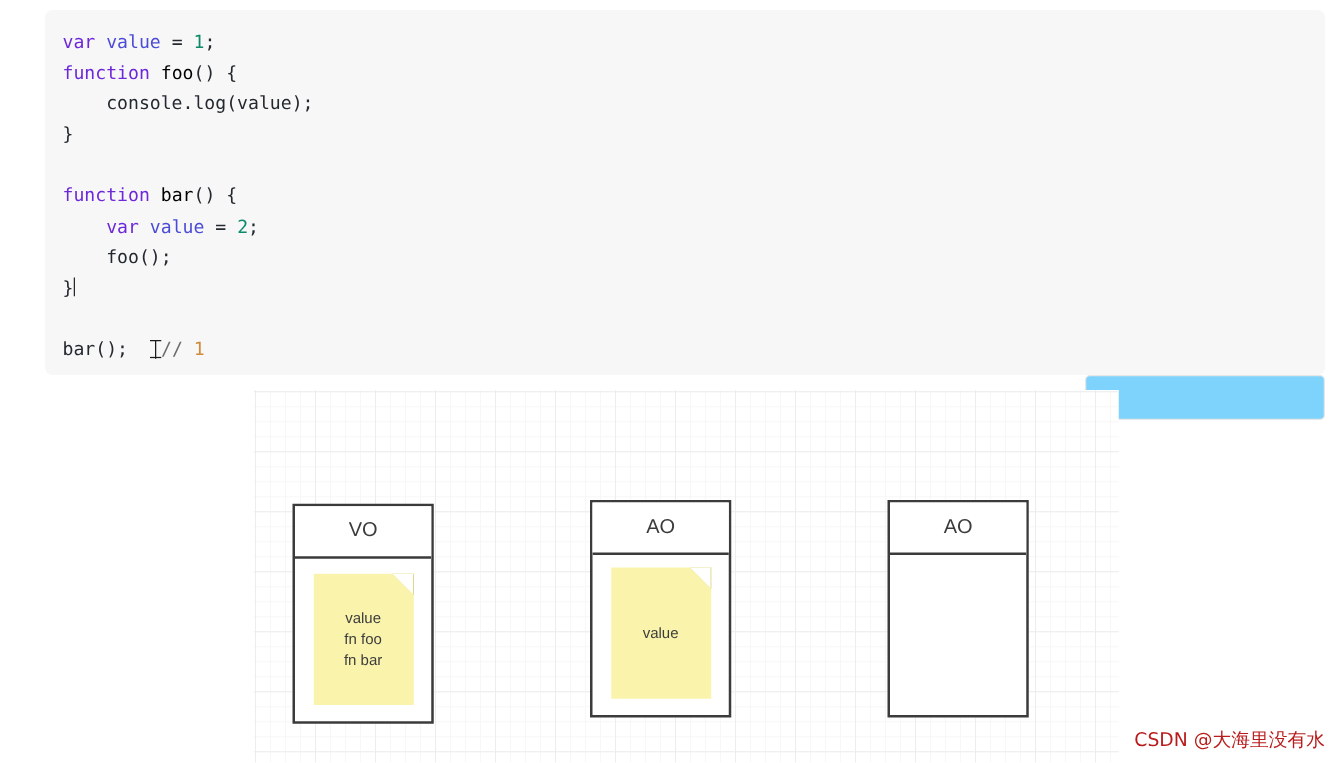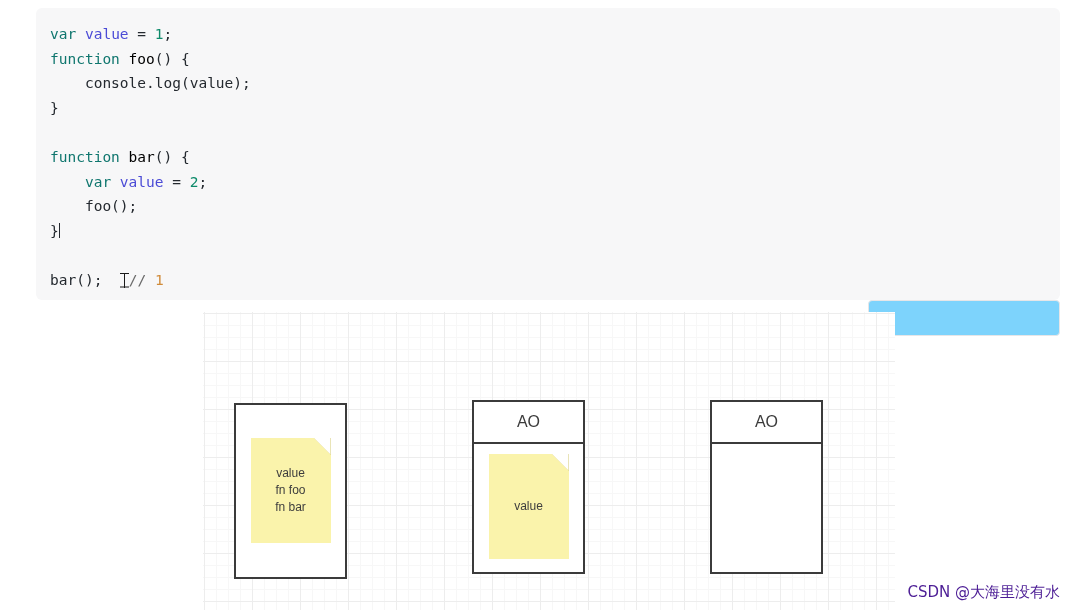--- a/index.html
+++ b/index.html
@@ -30,21 +30,21 @@
   }
   #code-lines {
     font-family: "DejaVu Sans Mono", "Liberation Mono", monospace;
     font-size: 14.5px;
     line-height: 24.6px;
     color: #24292f;
     white-space: pre;
     letter-spacing: 0px;
   }
   .ln { display: block; height: 24.6px; }
-  .tok-kw      { color: #0f766e; }
+  .tok-kw      { color: #6d28d9; }
   .tok-var     { color: #4b4bd6; }
   .tok-fn      { color: #000000; }
   .tok-num     { color: #0d8a6a; }
   .tok-plain   { color: #24292f; }
   .tok-op      { color: #24292f; }
   .tok-comment { color: #6a6a6a; }
   .tok-comment-num { color: #d08b3a; }
 
   .caret {
     display: inline-block;
@@ -180,39 +180,42 @@
 
   #sticky-vo   { height: 105px; margin-top: -2px; }
   #sticky-ao-1 { height: 105px; margin-top: -4px; }
 
   
   #watermark {
     position: absolute;
     right: 8px;
     bottom: 8px;
     font-size: 15px;
-    color: #4c1d95;
+    color: #b91c1c;
     font-family: "DejaVu Sans", sans-serif;
     white-space: nowrap;
   }
 </style>
 </head>
 <body>
 
 <div id="code-block">
   <div id="code-lines"><span class="ln"><span class="tok-kw">var</span><span class="tok-plain"> </span><span class="tok-var">value</span><span class="tok-plain"> </span><span class="tok-op">=</span><span class="tok-plain"> </span><span class="tok-num">1</span><span class="tok-plain">;</span></span><span class="ln"><span class="tok-kw">function</span><span class="tok-plain"> </span><span class="tok-fn">foo</span><span class="tok-plain">() {</span></span><span class="ln"><span class="tok-plain">    console.log(value);</span></span><span class="ln"><span class="tok-plain">}</span></span><span class="ln">​</span><span class="ln"><span class="tok-kw">function</span><span class="tok-plain"> </span><span class="tok-fn">bar</span><span class="tok-plain">() {</span></span><span class="ln"><span class="tok-plain">    </span><span class="tok-kw">var</span><span class="tok-plain"> </span><span class="tok-var">value</span><span class="tok-plain"> </span><span class="tok-op">=</span><span class="tok-plain"> </span><span class="tok-num">2</span><span class="tok-plain">;</span></span><span class="ln"><span class="tok-plain">    foo();</span></span><span class="ln"><span class="tok-plain">}</span><span class="caret"></span></span><span class="ln">​</span><span class="ln"><span class="tok-plain">bar();  </span><span class="ibeam"></span><span class="tok-comment">// </span><span class="tok-comment-num">1</span></span></div>
 </div>
 
 <div id="lang-tag">
   <span>js</span>
 </div>
 
 <div id="diagram">
 
   <div class="scope-box" id="box-vo">
+    <div class="scope-header">
+      <span>VO</span>
+    </div>
     <div class="scope-body">
       <div class="sticky" id="sticky-vo">
         <span class="fold"></span>
         <span class="fold-cut"></span>
         <span class="sticky-text">
           <span>value</span><br>
           <span>fn foo</span><br>
           <span>fn bar</span>
         </span>
       </div>

